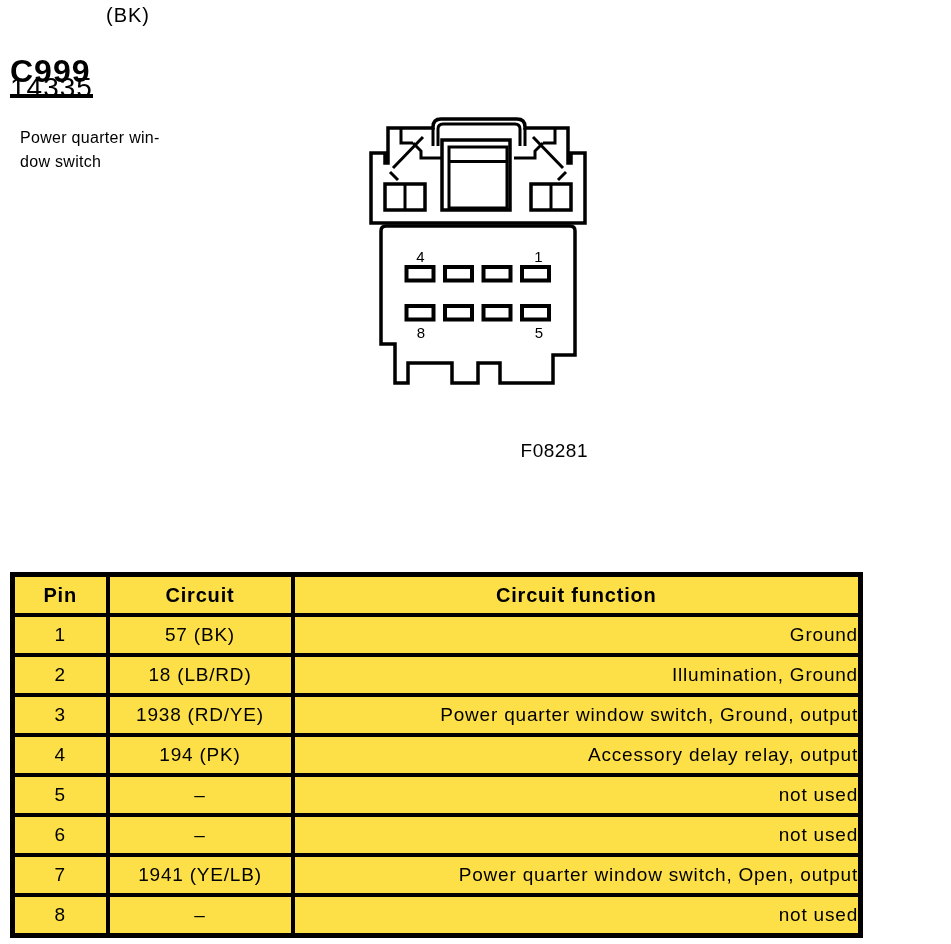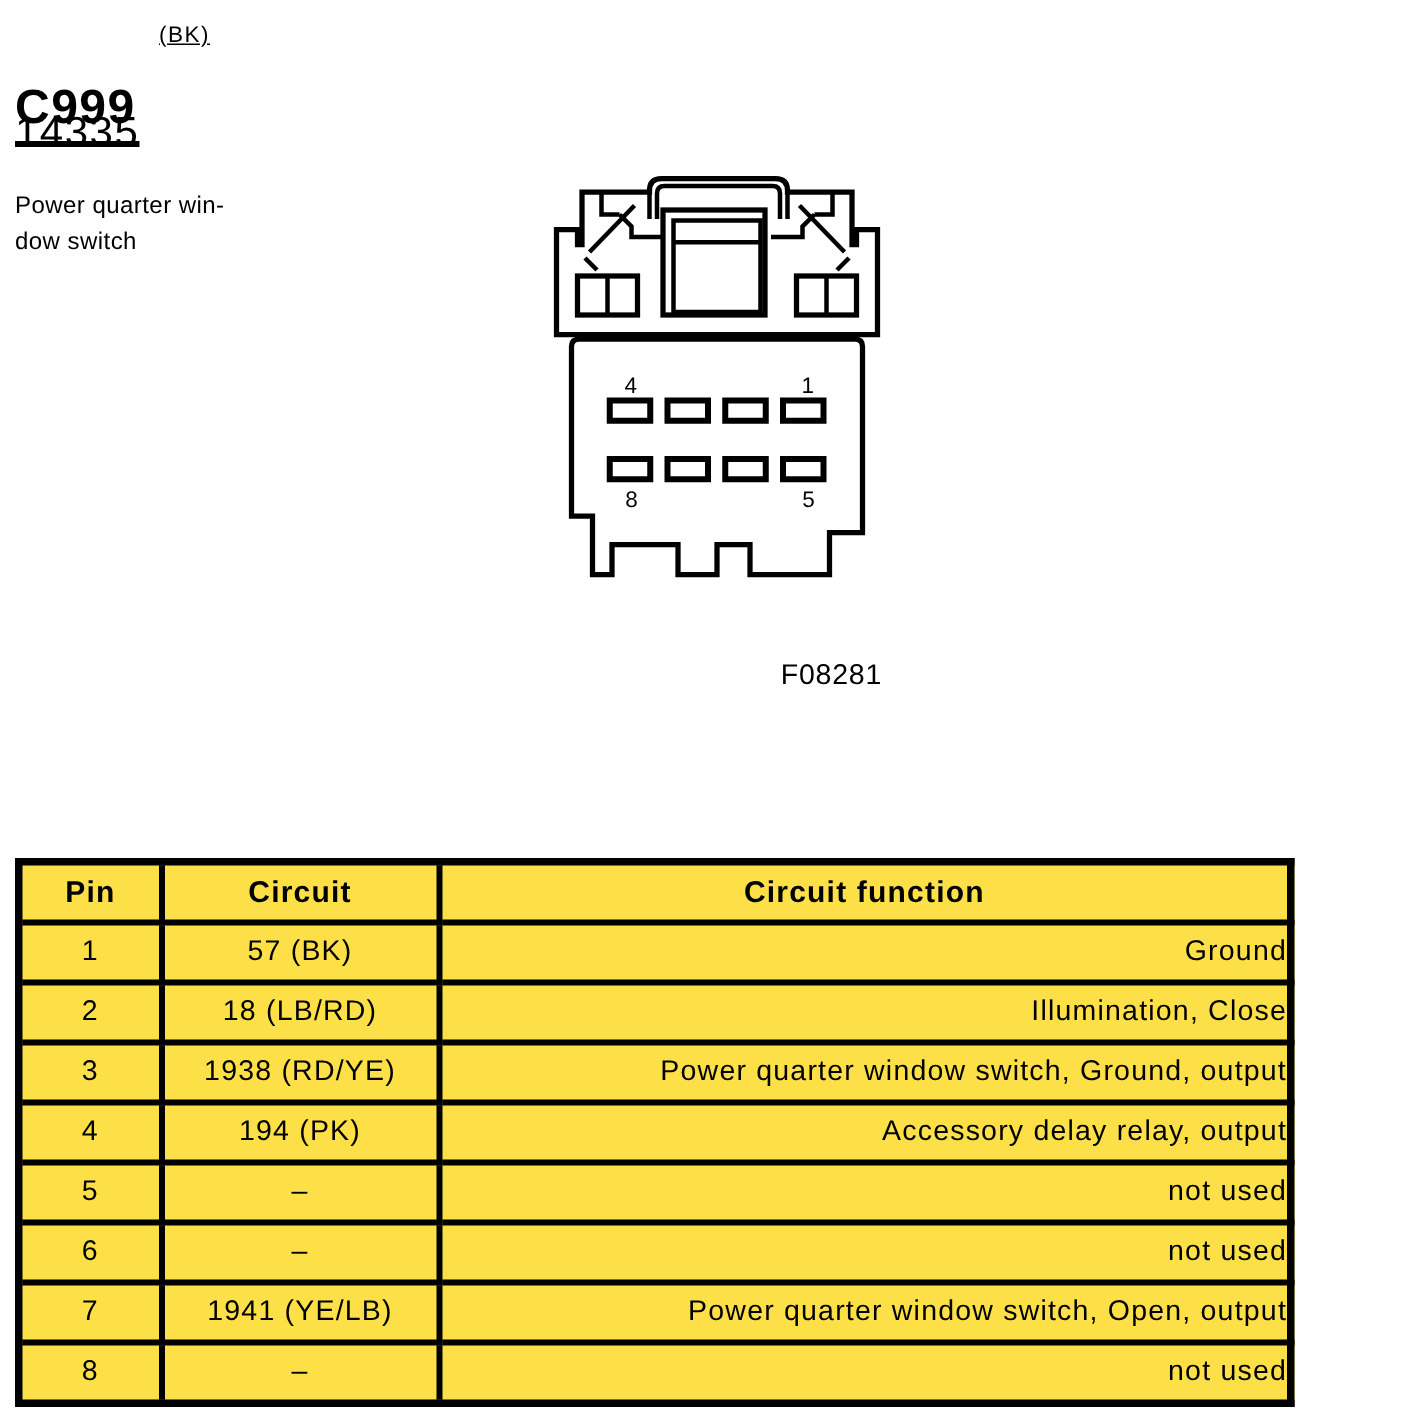--- a/index.html
+++ b/index.html
@@ -14,29 +14,29 @@
   
   .hdr-cid-wrap{position:absolute;left:10px;top:6px;margin-top:48px;}
   .cid{
     display:inline-block;
     font-size:32px;font-weight:bold;letter-spacing:1px;
     border-bottom:4px solid #000;
     padding:0 2px 6px 0;
     line-height:34px;
   }
   .ccolor{
-    position:absolute;left:106px;top:15px;
-    font-size:15px;letter-spacing:1px;text-decoration:underline;
+    position:absolute;left:106px;top:4px;
+    font-size:20px;letter-spacing:1px;
   }
   .part{
     position:absolute;left:10px;top:72px;
     font-size:28px;font-weight:normal;letter-spacing:1px;
   }
   .desc{
-    position:absolute;left:10px;top:126px;
+    position:absolute;left:20px;top:126px;
     font-size:16px;line-height:24px;letter-spacing:.3px;
     white-space:pre-line;
   }
   
   .connector-fig{position:absolute;left:368px;top:106px;margin:0;width:220px;}
   .connector-fig svg{display:block;}
   .fig-caption{
     margin-top:52px;
     text-align:right;
     padding-left:24px;
@@ -147,21 +147,21 @@
     </thead>
     <tbody>
       <tr>
         <td class="c-pin">1</td>
         <td class="c-circuit">57 (BK)</td>
         <td class="c-func">Ground</td>
       </tr>
       <tr>
         <td class="c-pin">2</td>
         <td class="c-circuit">18 (LB/RD)</td>
-        <td class="c-func">Illumination, Close</td>
+        <td class="c-func">Illumination, Ground</td>
       </tr>
       <tr>
         <td class="c-pin">3</td>
         <td class="c-circuit">1938 (RD/YE)</td>
         <td class="c-func">Power quarter window switch, Ground, output</td>
       </tr>
       <tr>
         <td class="c-pin">4</td>
         <td class="c-circuit">194 (PK)</td>
         <td class="c-func">Accessory delay relay, output</td>

